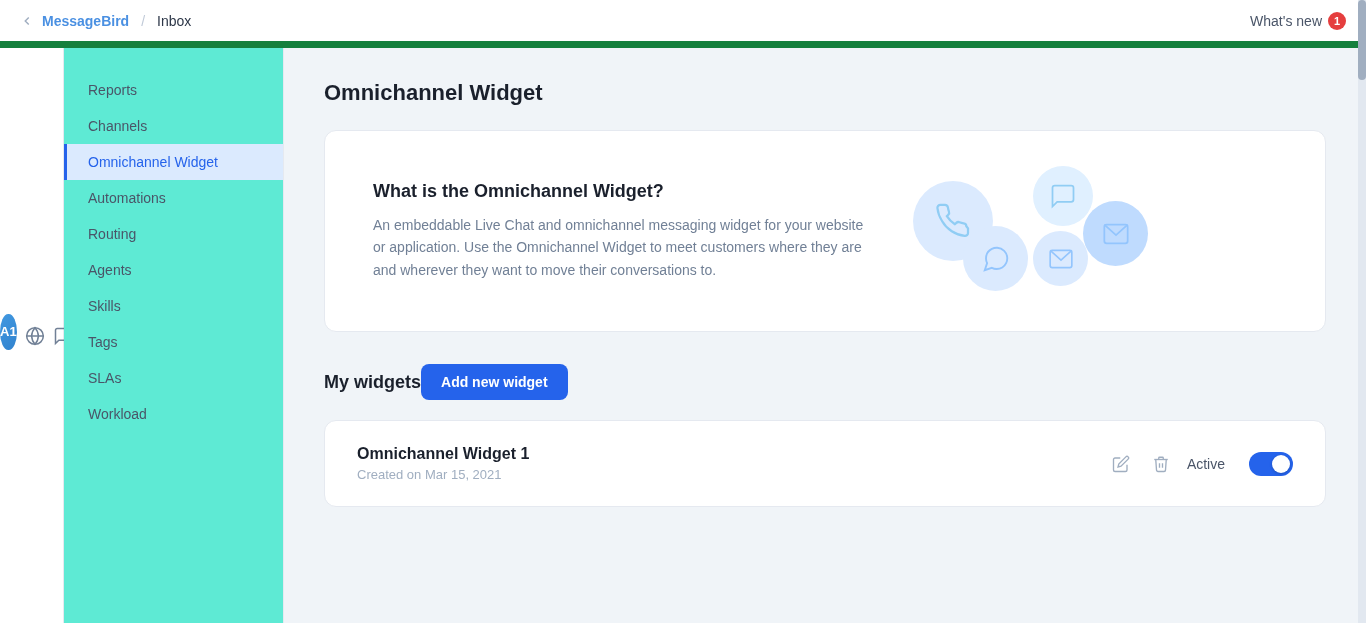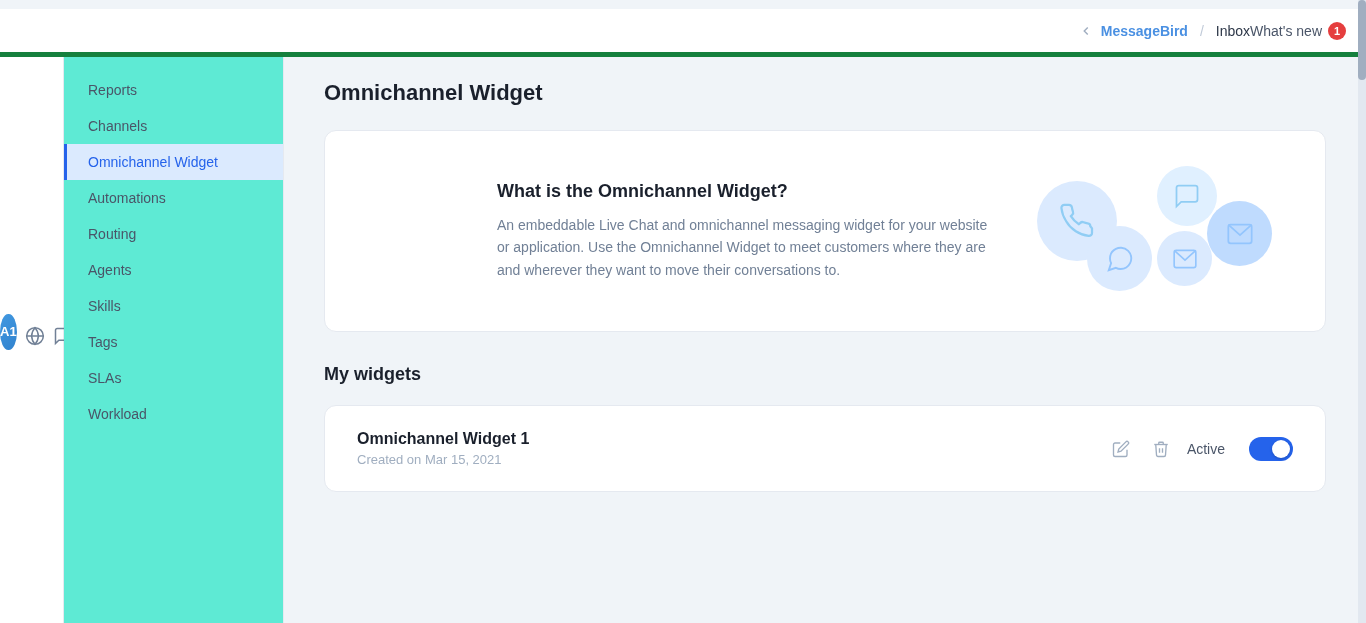--- a/index.html
+++ b/index.html
@@ -2,27 +2,27 @@
 <html><head>
   <meta charset="utf-8">
   <style>
     * { box-sizing: border-box; margin: 0; padding: 0; }
     body { font-family: -apple-system, BlinkMacSystemFont, 'Segoe UI', sans-serif; background: #f0f4f8; height: 623px; overflow: hidden; }
 
     
     .topbar {
       height: 48px;
       background: #fff;
-      border-bottom: 5px solid #15803d;
+      border-bottom: 7px solid #15803d;
       display: flex;
       align-items: center;
-      justify-content: flex-end;
+      justify-content: space-between;
       padding: 0 20px;
       position: fixed;
-      top: 9px; left: 0; right: 0;
+      top: 0; left: 0; right: 0;
       z-index: 100;
     }
     .topbar-left { display: flex; align-items: center; gap: 8px; }
     .topbar-back { color: #a0aec0; font-size: 14px; display: flex; align-items: center; gap: 4px; cursor: pointer; }
     .topbar-back svg { width: 14px; height: 14px; }
     .topbar-brand { color: #4a90e2; font-weight: 600; font-size: 14px; }
     .topbar-sep { color: #c0cad8; font-size: 14px; margin: 0 4px; }
     .topbar-page { color: #2d3748; font-size: 14px; font-weight: 500; }
     .topbar-right { display: flex; align-items: center; gap: 8px; }
     .whats-new { font-size: 14px; color: #4a5568; display: flex; align-items: center; gap: 6px; cursor: pointer; }
@@ -108,21 +108,21 @@
     }
 
     
     .hero-card {
       background: #fff;
       border-radius: 12px;
       border: 1px solid #e5e9f0;
       padding: 40px 48px;
       display: flex;
       align-items: center;
-      justify-content: flex-end;
+      justify-content: flex-start;
       margin-bottom: 32px;
       min-height: 160px;
       position: relative;
       overflow: hidden;
     }
     .hero-text { flex: 1; max-width: 500px; }
     .hero-title { font-size: 18px; font-weight: 700; color: #1a202c; margin-bottom: 12px; }
     .hero-desc { font-size: 14px; color: #718096; line-height: 1.6; }
     .hero-illustration {
       position: relative;
@@ -354,20 +354,21 @@
           <svg width="26" height="26" viewBox="0 0 24 24" fill="none" stroke="#93c5fd" stroke-width="1.5">
             <rect x="2" y="4" width="20" height="16" rx="2"></rect>
             <polyline points="2,4 12,13 22,4"></polyline>
           </svg>
         </div>
       </div>
     </div>
 
     <div class="section-header">
       <h2 class="section-title">My widgets</h2>
+      <button class="add-btn">Add new widget</button>
     </div>
 
     <div class="widget-card">
       <div class="widget-info">
         <div class="widget-name">Omnichannel Widget 1</div>
         <div class="widget-date">Created on Mar 15, 2021</div>
       </div>
       <div class="widget-actions">
         <div class="action-icon">
           <svg viewBox="0 0 24 24" fill="none" stroke="currentColor" stroke-width="1.8">

